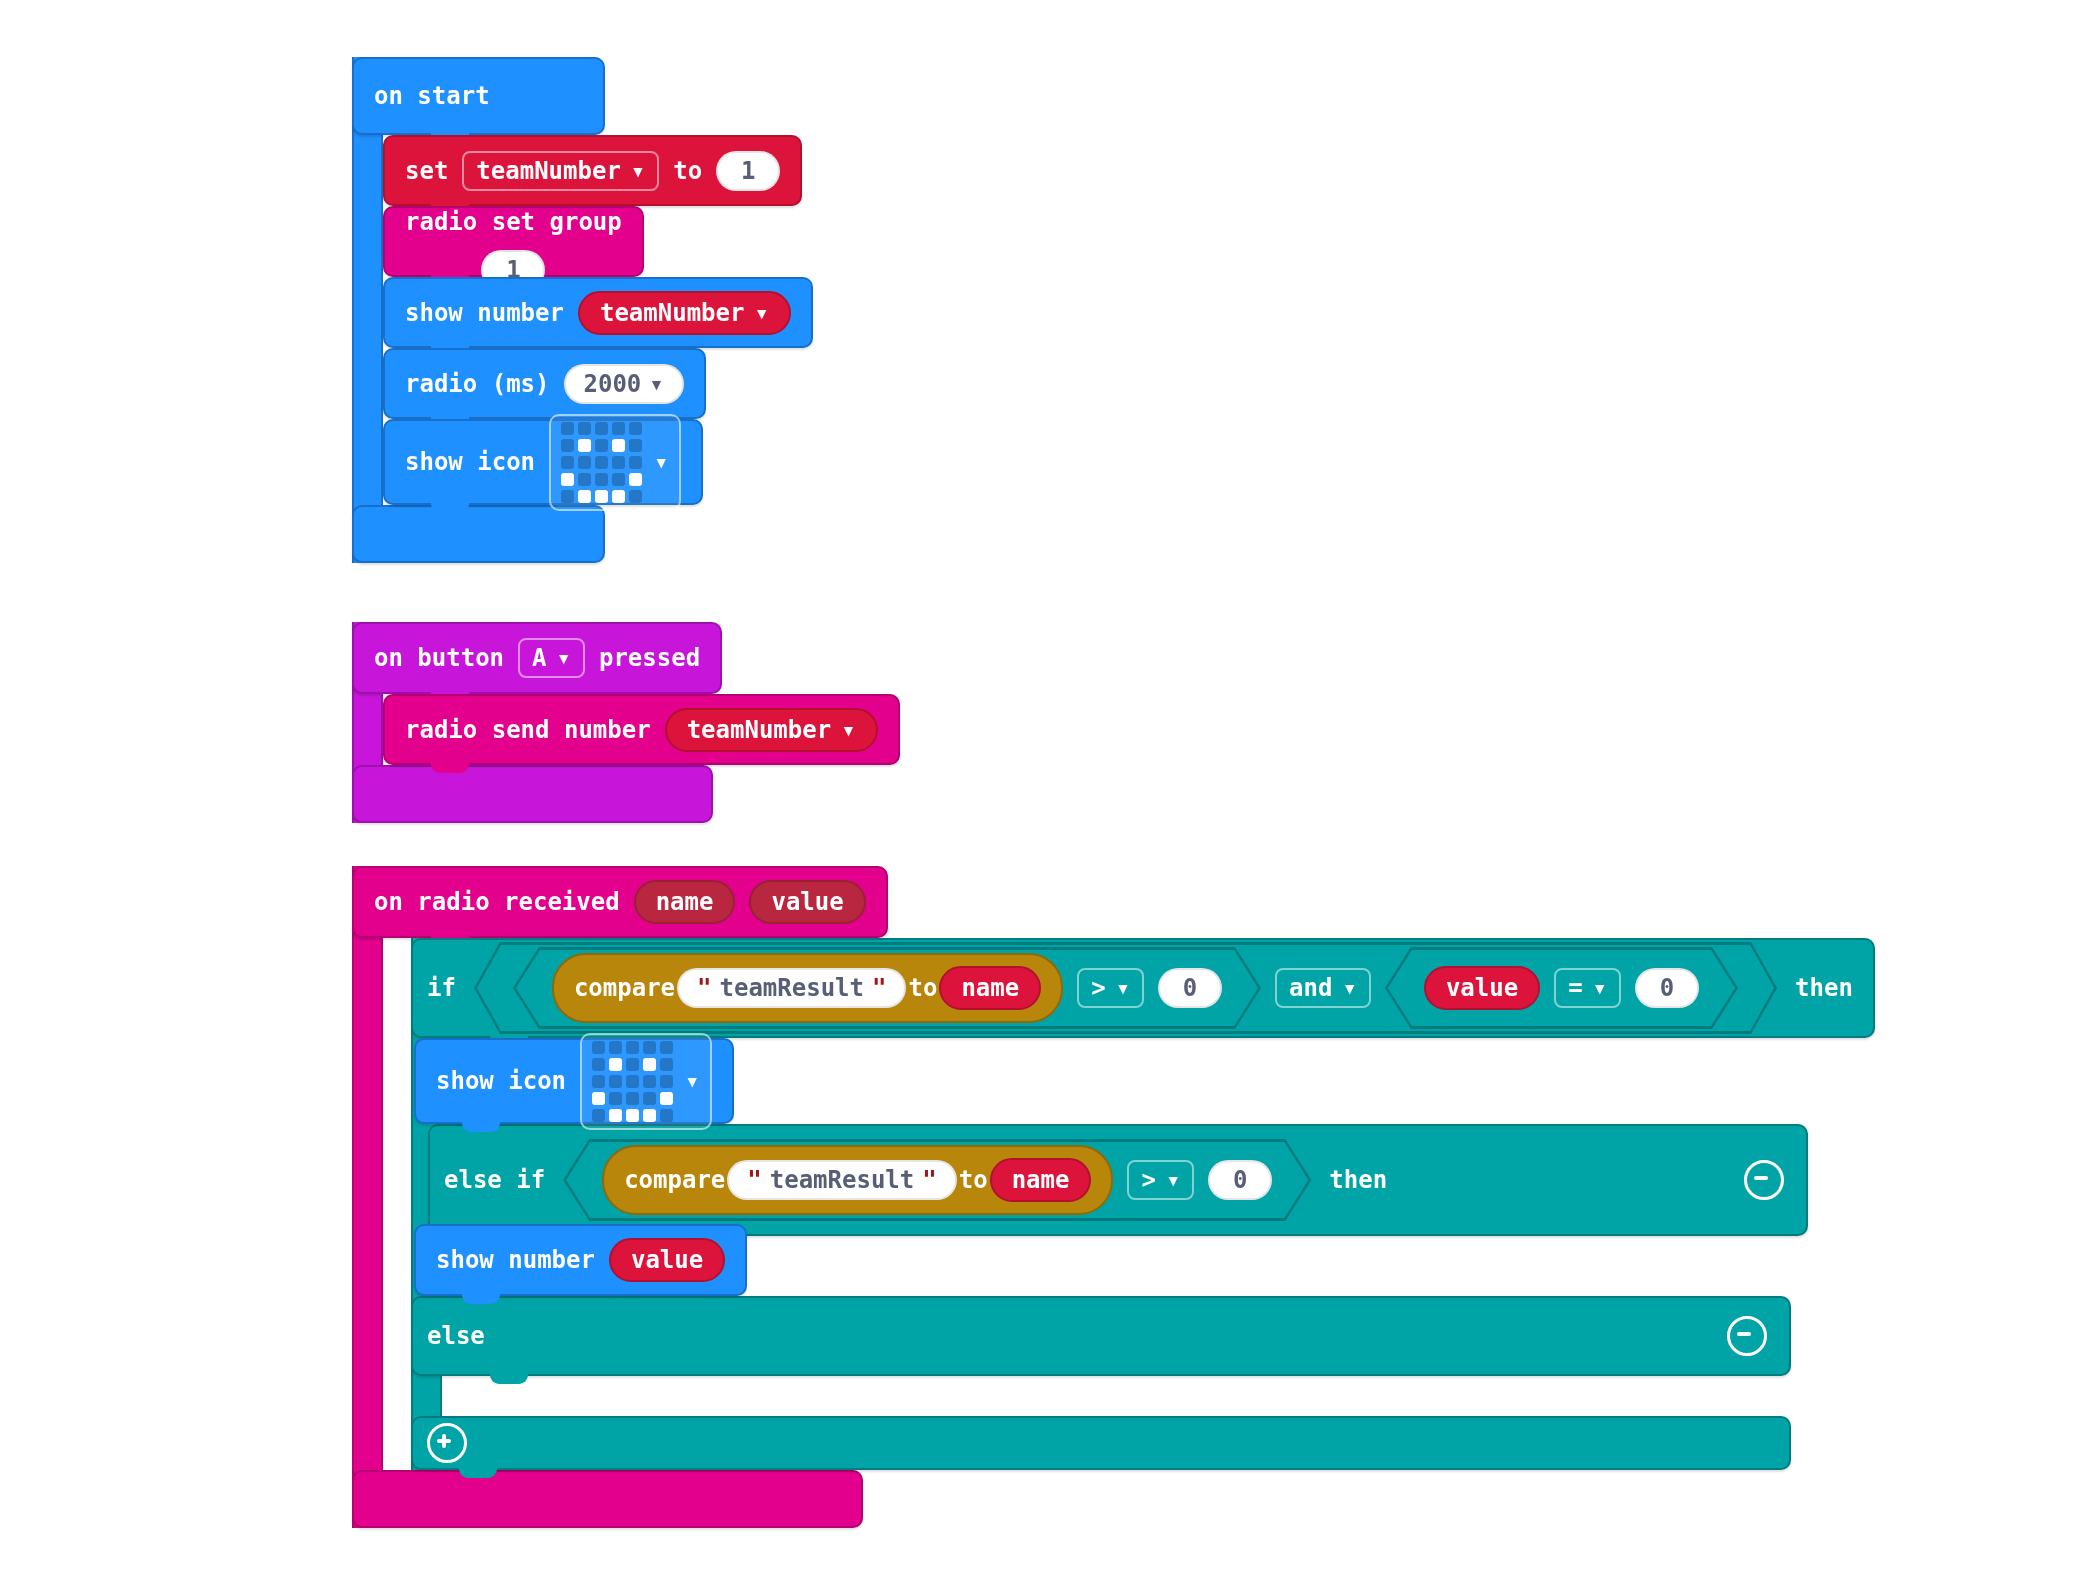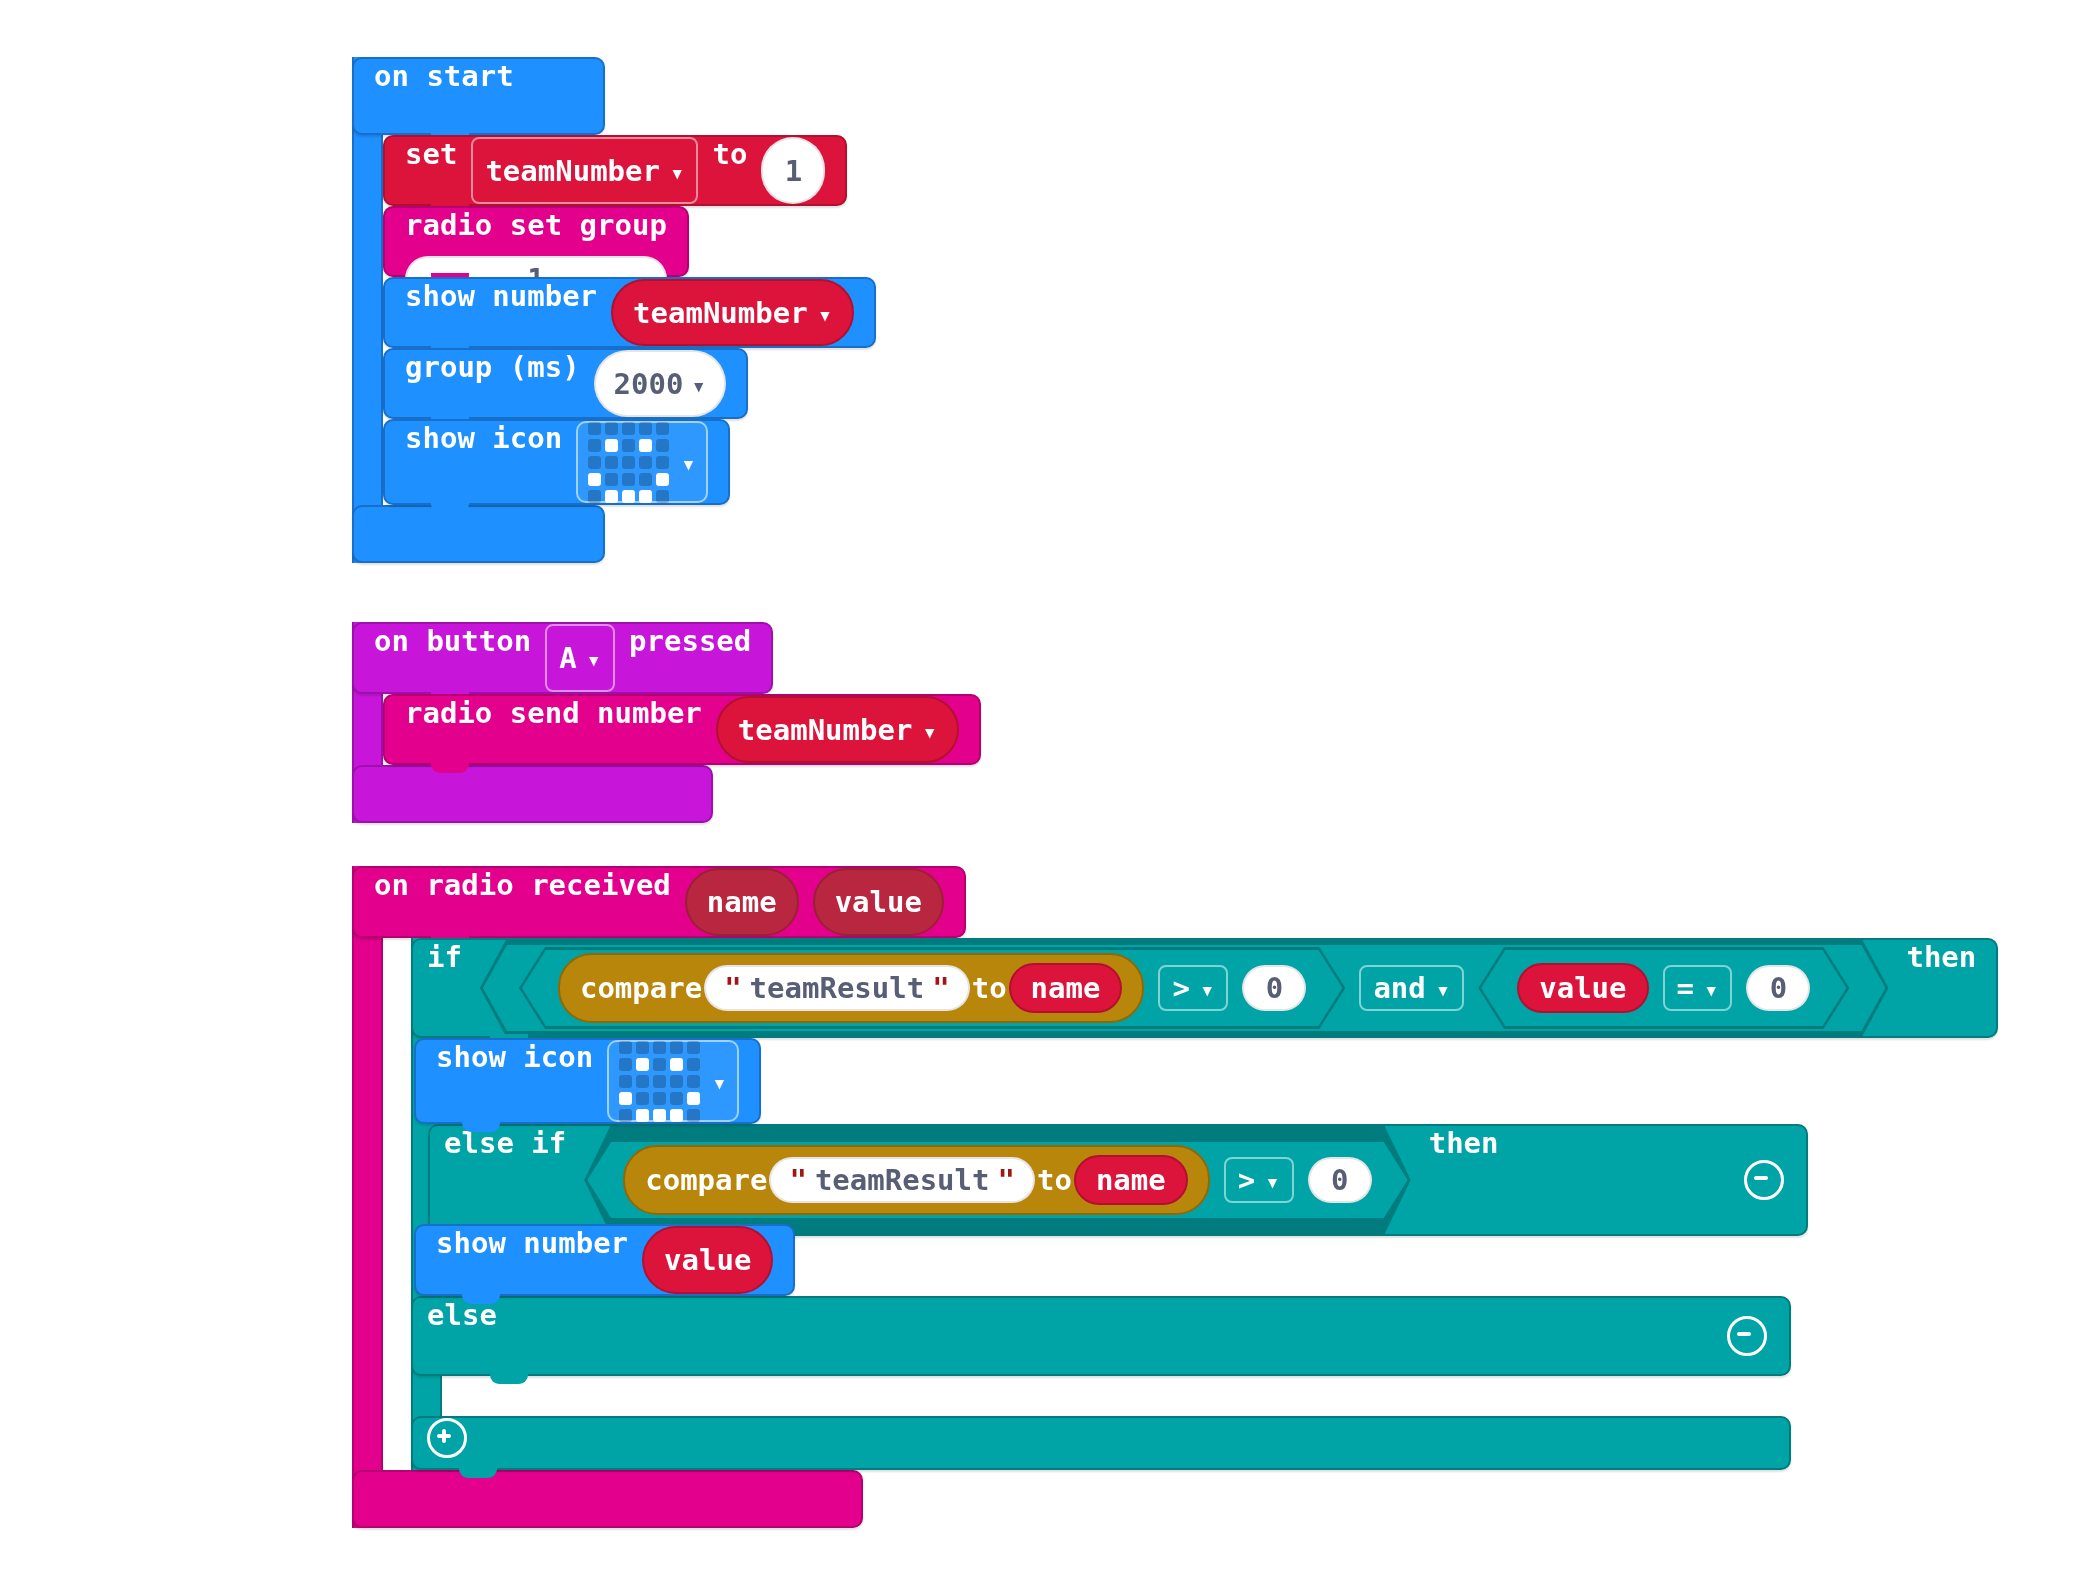--- a/index.html
+++ b/index.html
@@ -1,20 +1,20 @@
 <!DOCTYPE html>
 <html><head>
 <meta charset="utf-8">
 <style>
   html,body{margin:0;padding:0;background:#ffffff;}
   .canvas{position:relative;width:2092px;height:1570px;background:#ffffff;overflow:hidden;
           font-family:"DejaVu Sans Mono","Liberation Mono",monospace;font-weight:bold;}
   
-  .blk{position:absolute;box-sizing:border-box;display:inline-flex;gap:14px;
-       font-size:29px;color:#fff;border:2px solid transparent;border-radius:10px;padding:0 20px;
+  .blk{position:absolute;box-sizing:border-box;display:inline-flex;align-items:center;gap:14px;
+       font-size:24px;color:#fff;border:2px solid transparent;border-radius:10px;padding:0 20px;
        box-shadow:0 2px 2px rgba(0,0,0,.12);white-space:nowrap;}
   .bar{position:absolute;box-sizing:border-box;border:2px solid transparent;border-radius:10px;
        box-shadow:0 2px 2px rgba(0,0,0,.12);}
   .spine{position:absolute;box-sizing:border-box;border-left:2px solid transparent;border-right:2px solid transparent;}
   .z1{z-index:1}.z2{z-index:2}.z3{z-index:3}.z4{z-index:4}
   .bump{position:absolute;left:46px;bottom:-10px;width:38px;height:12px;background:inherit;
         border-radius:0 0 9px 9px;z-index:6;}
   
   .c-basic{background:#1E90FF;border-color:#176FC9;}
   .c-vars {background:#DC143C;border-color:#B2102F;}
@@ -91,21 +91,21 @@
   <div class="blk c-basic z3" style="left:383px;top:277px;height:71px;">
     <span class="lbl">show number</span>
     <span class="pill-r">
       <span>teamNumber</span>
       <span class="caret"></span>
     </span>
     <span class="bump"></span>
   </div>
 
   <div class="blk c-basic z3" style="left:383px;top:348px;height:71px;">
-    <span class="lbl">group (ms)</span>
+    <span class="lbl">radio (ms)</span>
     <span class="oval-w">
       <span>2000</span>
       <span class="caret"></span>
     </span>
     <span class="bump"></span>
   </div>
 
   <div class="blk c-basic z3" style="left:383px;top:419px;height:86px;">
     <span class="lbl">show icon</span>
     <span class="ledfield">

